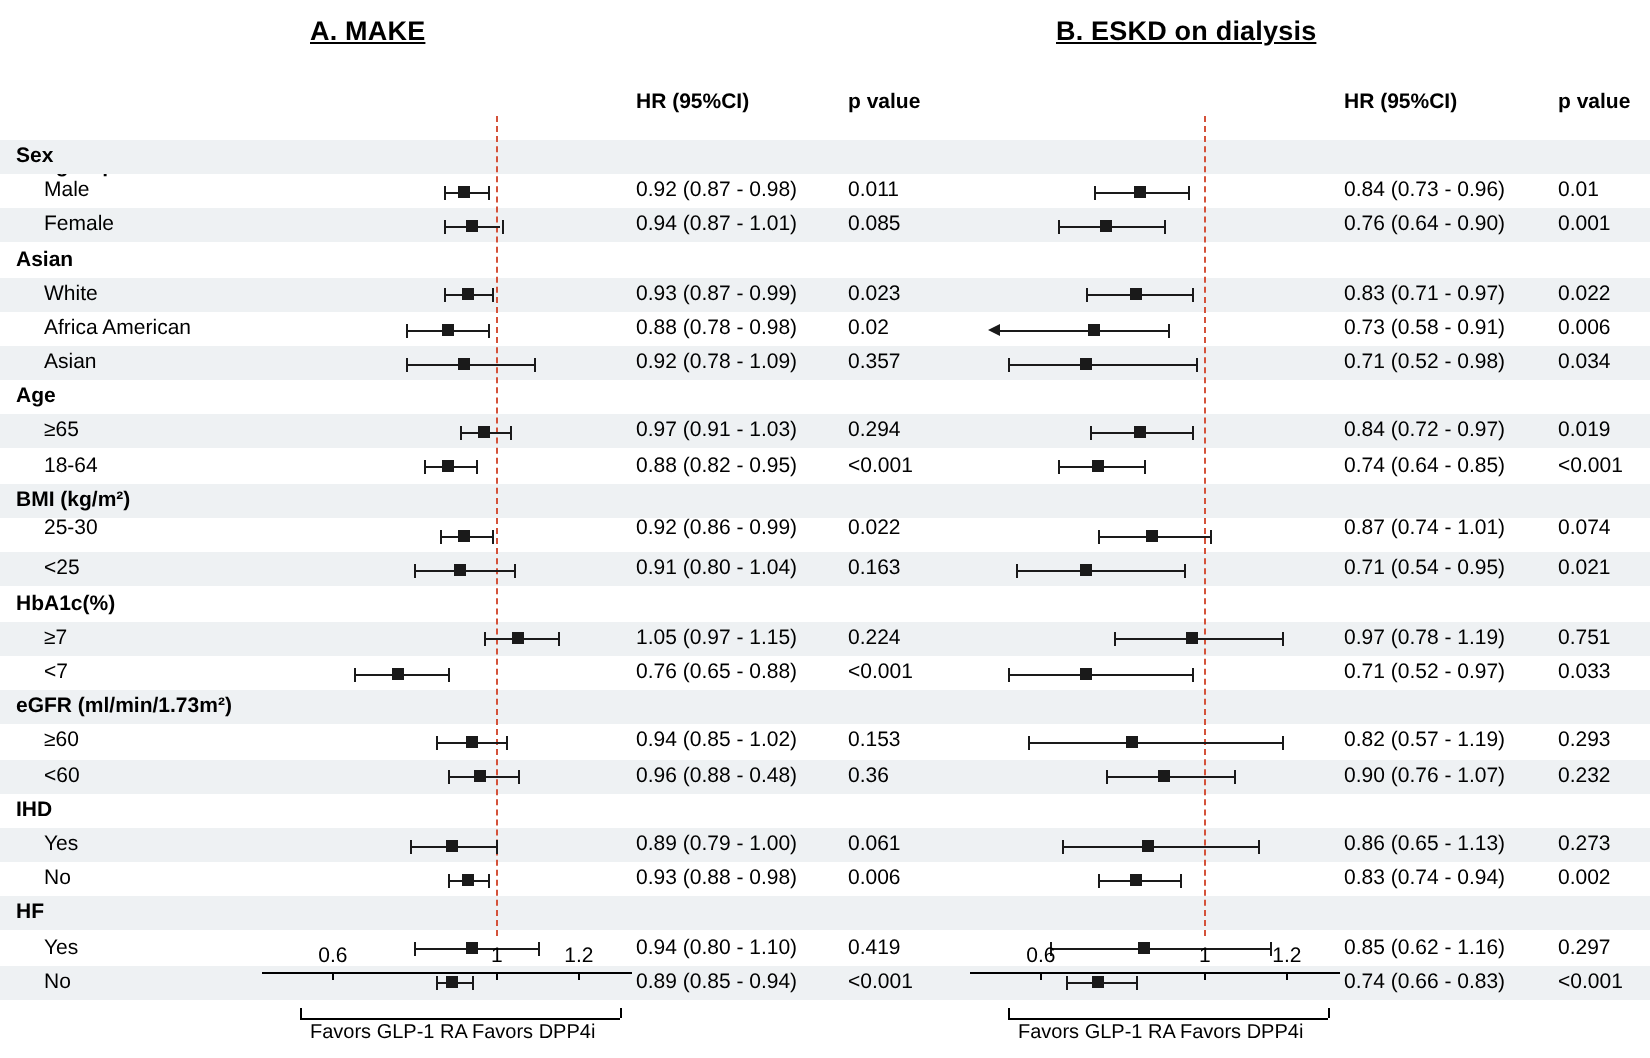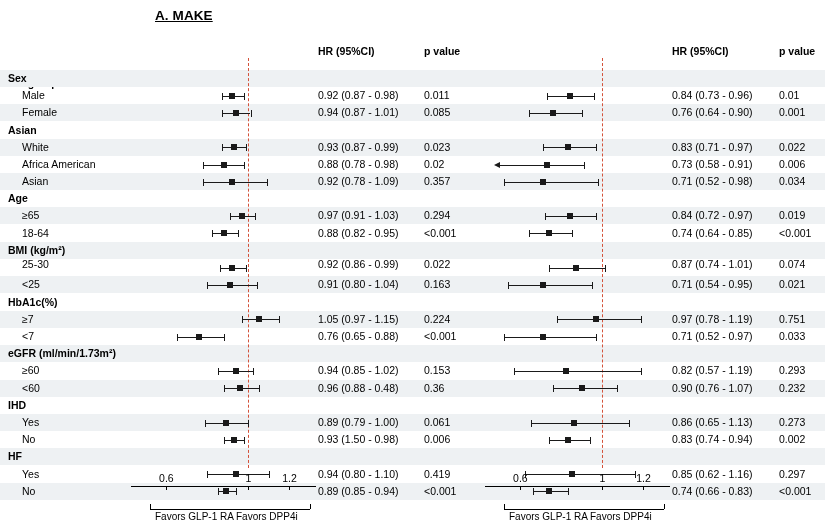--- a/index.html
+++ b/index.html
@@ -164,20 +164,21 @@
     font-size: 10px;
     white-space: nowrap;
   }
 </style>
 </head>
 <body>
 
 <div class="figure">
 
   <div class="panel-title" id="title-a">A. MAKE</div>
+  <div class="panel-title" id="title-b">B. ESKD on dialysis</div>
 
   <div class="col-head" id="head-subgroup">Subgroup</div>
   <div class="col-head" id="head-hr-a">HR (95%CI)</div>
   <div class="col-head" id="head-p-a">p value</div>
   <div class="col-head" id="head-hr-b">HR (95%CI)</div>
   <div class="col-head" id="head-p-b">p value</div>
 
   <div id="rows-layer">
       <div class="row group shaded" style="top: 70px;">
         <div class="label">Sex</div>
@@ -293,21 +294,21 @@
       </div>
       <div class="row sub shaded" style="top: 414px;">
         <div class="label">Yes</div>
         <div class="cell hr-a">0.89 (0.79 - 1.00)</div>
         <div class="cell p-a">0.061</div>
         <div class="cell hr-b">0.86 (0.65 - 1.13)</div>
         <div class="cell p-b">0.273</div>
       </div>
       <div class="row sub" style="top: 431.2px;">
         <div class="label">No</div>
-        <div class="cell hr-a">0.93 (1.50 - 0.98)</div>
+        <div class="cell hr-a">0.93 (0.88 - 0.98)</div>
         <div class="cell p-a">0.006</div>
         <div class="cell hr-b">0.83 (0.74 - 0.94)</div>
         <div class="cell p-b">0.002</div>
       </div>
       <div class="row group shaded" style="top: 448.4px;">
         <div class="label">HF</div>
       </div>
       <div class="row sub" style="top: 465.6px;">
         <div class="label">Yes</div>
         <div class="cell hr-a">0.94 (0.80 - 1.10)</div>

